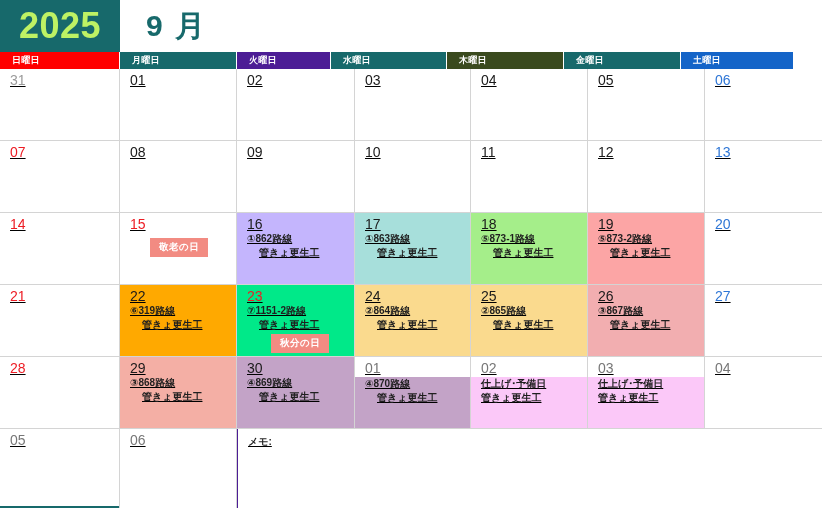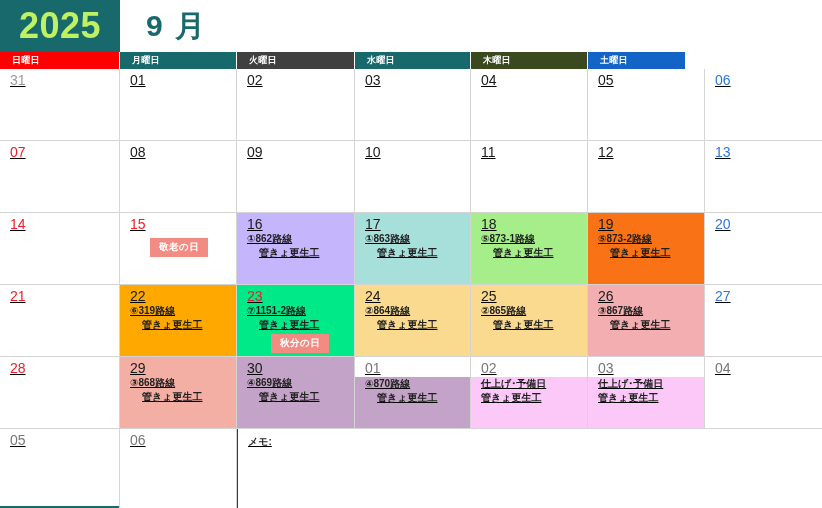--- a/index.html
+++ b/index.html
@@ -174,24 +174,25 @@
       <span class="year-text">2025</span>
     </div>
     <div class="month-box">
       <span class="month-text">9 月</span>
     </div>
   </div>
 
   <div class="dow-row" id="dow-row">
       <div class="dow" style="width: 120px; background: rgb(255, 0, 0);">日曜日</div>
       <div class="dow" style="width: 117px; background: rgb(23, 105, 107);">月曜日</div>
-      <div class="dow" style="width: 118px; background: #404040;">火曜日</div>
+      <div class="dow" style="width: 94px; background: #4c1d95;">火曜日</div>
       <div class="dow" style="width: 116px; background: rgb(23, 105, 107);">水曜日</div>
       <div class="dow" style="width: 117px; background: rgb(58, 74, 30);">木曜日</div>
-      <div class="dow" style="width: 97px; background: rgb(20, 100, 200);">土曜日</div>
+      <div class="dow" style="width: 117px; background: rgb(23, 105, 107);">金曜日</div>
+      <div class="dow" style="width: 112px; background: rgb(20, 100, 200);">土曜日</div>
     </div>
 
   <div class="grid" id="grid">
       <div class="cell" style="background: rgb(255, 255, 255);">
         <div>
           <span class="daynum muted">31</span>
         </div>
       </div>
       <div class="cell" style="background: rgb(255, 255, 255);">
         <div>
@@ -280,21 +281,21 @@
         <div class="ev l1">①863路線</div>
         <div class="ev l2">管きょ更生工</div>
       </div>
       <div class="cell" style="background: rgb(165, 238, 138);">
         <div>
           <span class="daynum">18</span>
         </div>
         <div class="ev l1">⑤873-1路線</div>
         <div class="ev l2">管きょ更生工</div>
       </div>
-      <div class="cell" style="background: #f97316;">
+      <div class="cell" style="background: #fca5a5;">
         <div>
           <span class="daynum">19</span>
         </div>
         <div class="ev l1">⑤873-2路線</div>
         <div class="ev l2">管きょ更生工</div>
       </div>
       <div class="cell col-last" style="background: rgb(255, 255, 255);">
         <div>
           <span class="daynum sat">20</span>
         </div>

